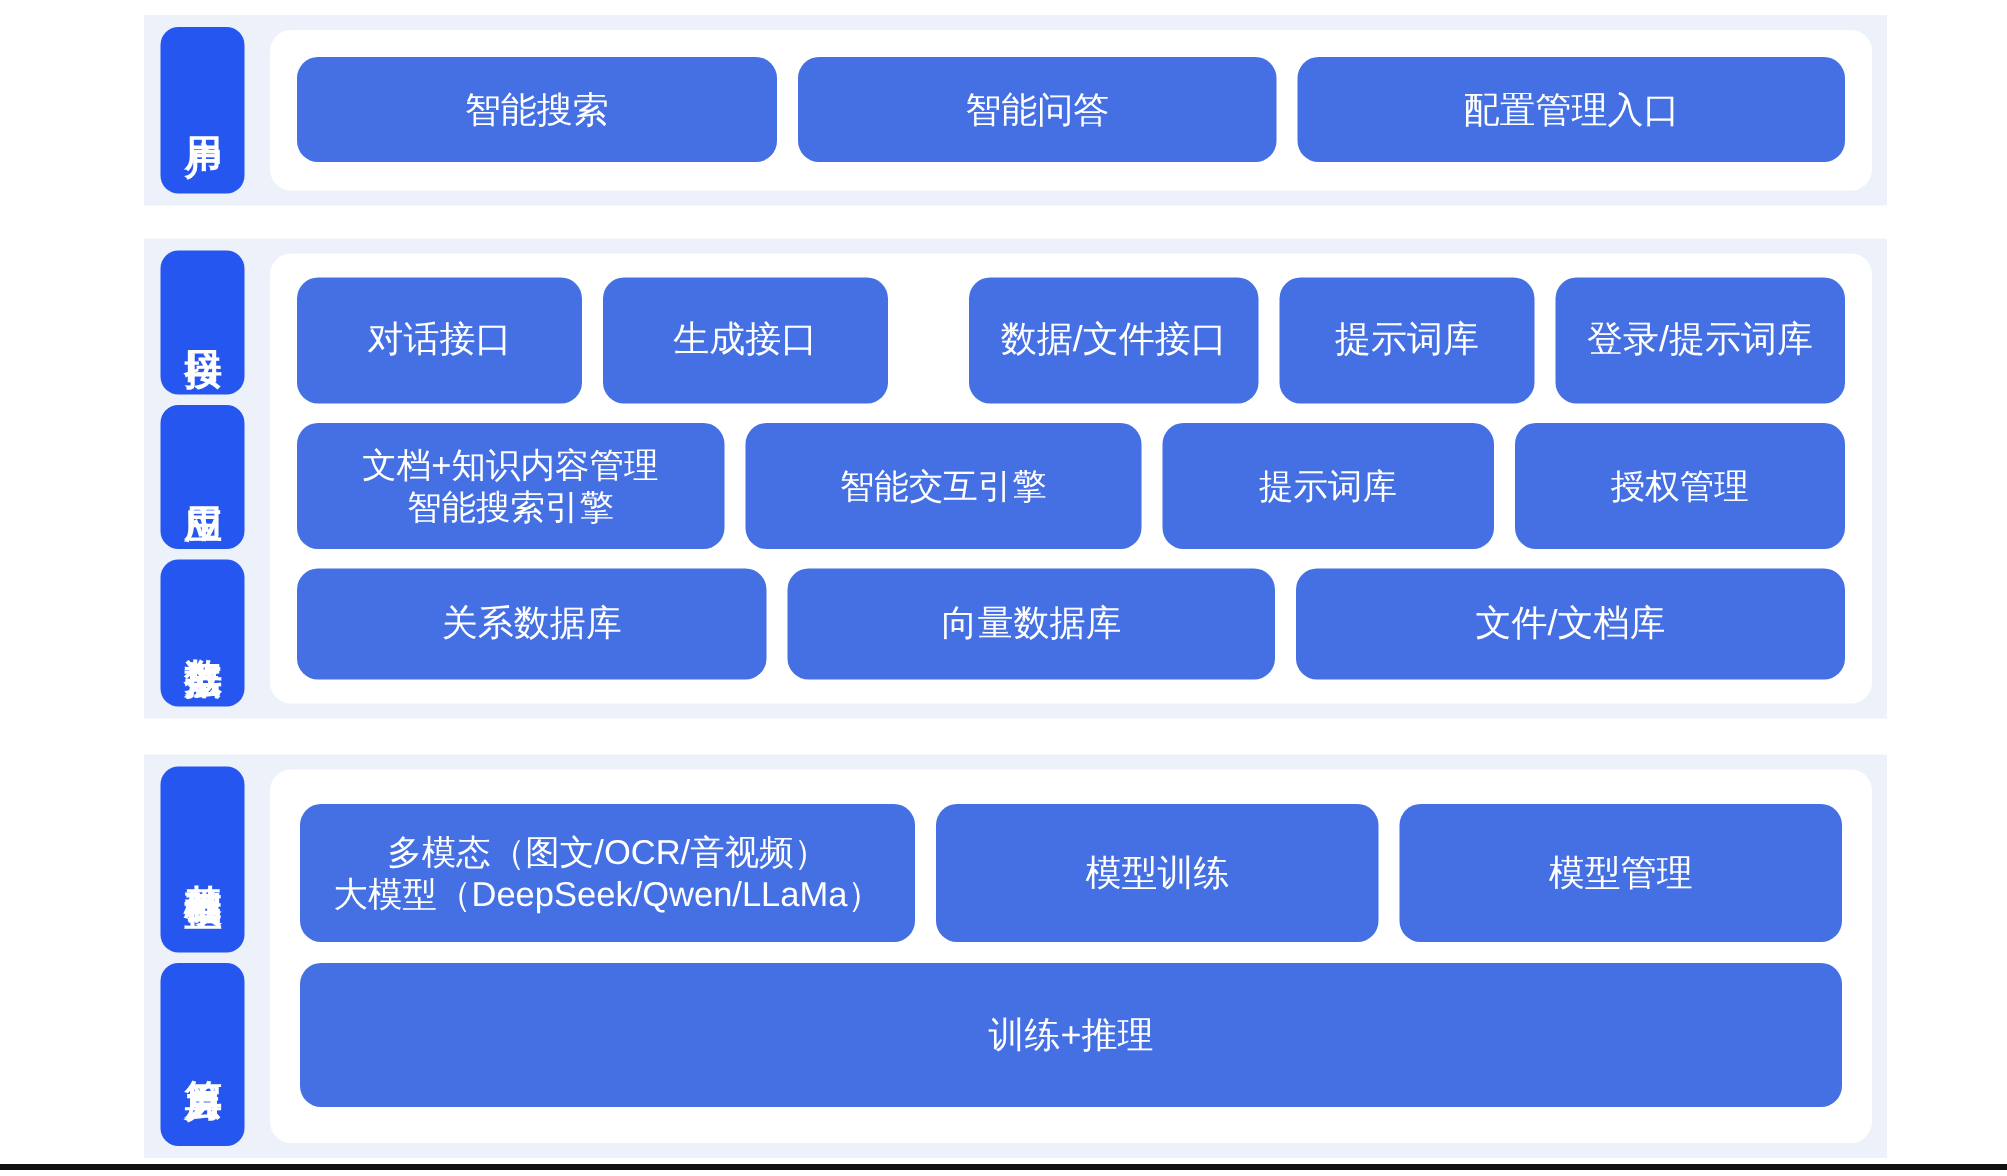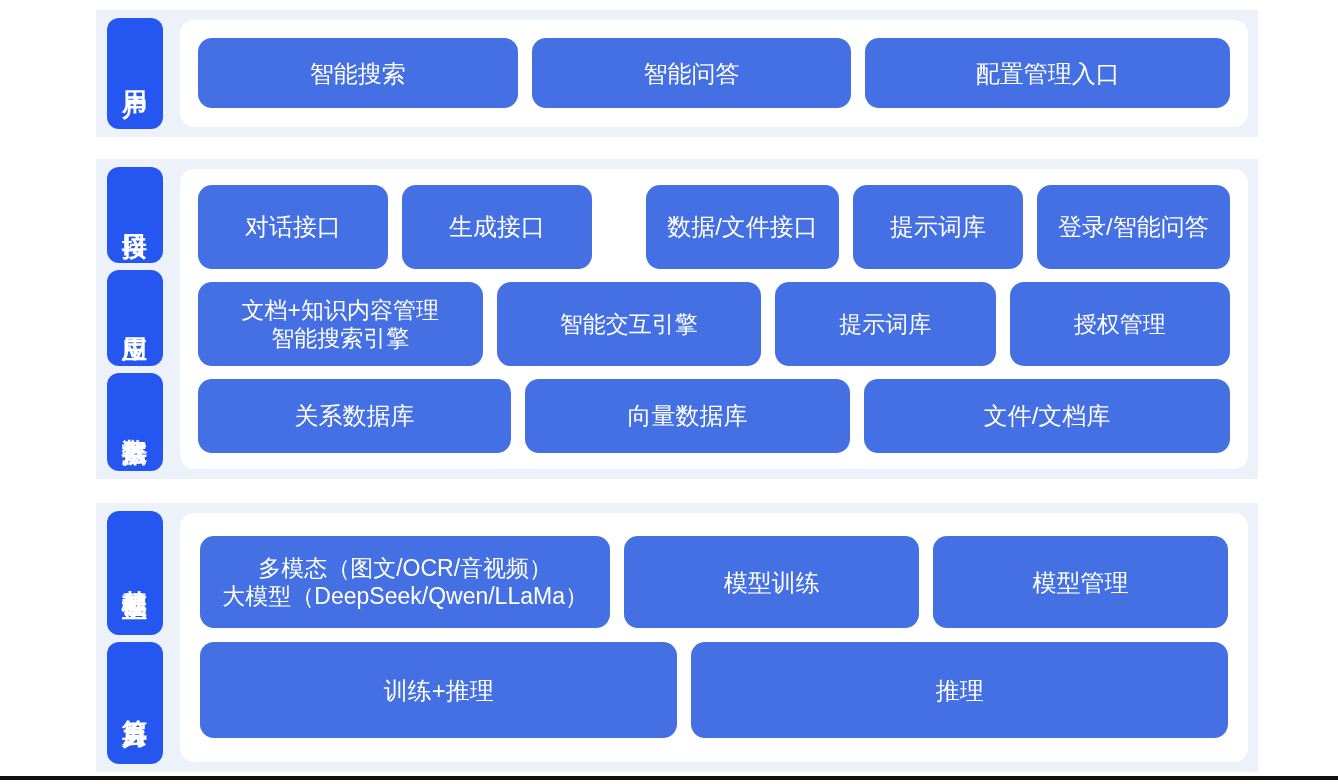--- a/index.html
+++ b/index.html
@@ -158,21 +158,21 @@
       <div class="badge">应用</div>
       <div class="badge">数据层</div>
     </div>
     <div class="card">
 
       <div class="row row-iface">
         <div class="tile" style="flex:1 1 0;">对话接口</div>
         <div class="tile" style="flex:1 1 0;">生成接口</div>
         <div class="tile" style="flex:1.02 1 0;margin-left:40px;">数据/文件接口</div>
         <div class="tile" style="flex:0.88 1 0;">提示词库</div>
-        <div class="tile" style="flex:1.02 1 0;">登录/智能问答</div>
+        <div class="tile" style="flex:1.02 1 0;">登录/提示词库</div>
       </div>
 
       <div class="row row-app">
         <div class="tile" style="flex:1.32 1 0;">文档+知识内容管理
 智能搜索引擎</div>
         <div class="tile" style="flex:1.22 1 0;">智能交互引擎</div>
         <div class="tile" style="flex:1 1 0;">提示词库</div>
         <div class="tile" style="flex:1 1 0;">授权管理</div>
       </div>
 
@@ -196,21 +196,20 @@
 
       <div class="row row-model">
         <div class="tile multi" style="flex:1.42 1 0;">多模态（图文/OCR/音视频）
 大模型（DeepSeek/Qwen/LLaMa）</div>
         <div class="tile" style="flex:1 1 0;">模型训练</div>
         <div class="tile" style="flex:1 1 0;">模型管理</div>
       </div>
 
       <div class="row row-compute">
         <div class="tile" style="flex:1 1 0;">训练+推理</div>
-        <div class="tile" style="flex:1.13 1 0;">推理</div>
       </div>
 
     </div>
   </div>
 
   <div class="gap-bot sec-gap"></div>
 
 </div>
 
 </body></html>

